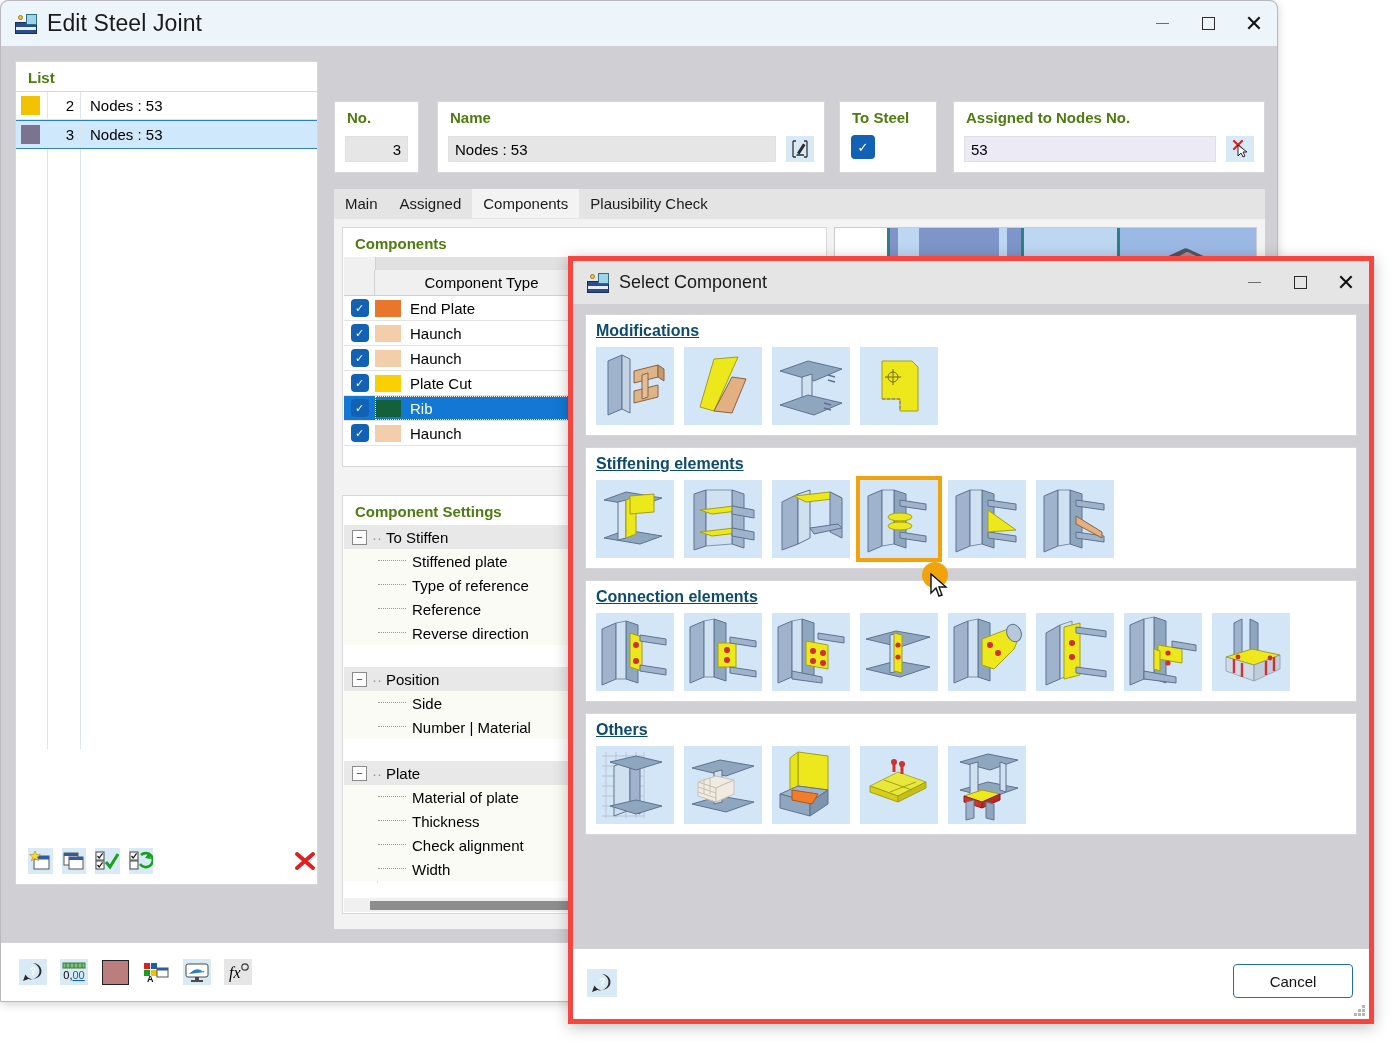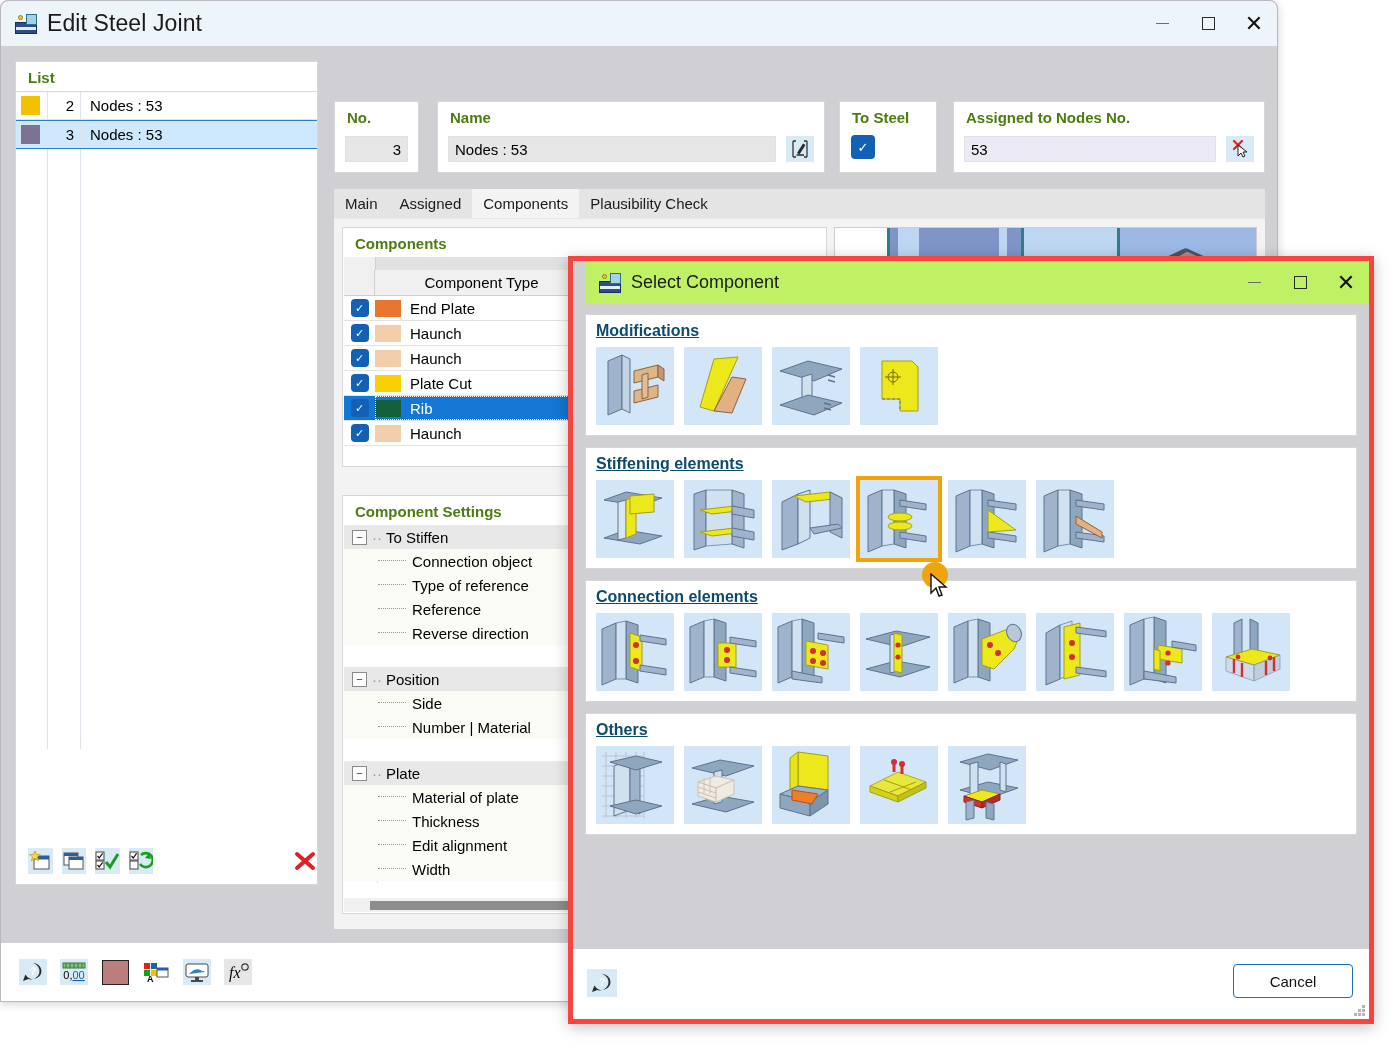--- a/index.html
+++ b/index.html
@@ -131,21 +131,21 @@
   
   #main-bottom{position:absolute;left:0;bottom:0;width:1276px;height:58px;background:#fff;border-top:1px solid #d2d2d6;}
   .mb-row{display:flex;align-items:center;height:58px;padding-left:18px;gap:13px;}
 
   
   #dialog{
     position:absolute;left:568px;top:256px;width:806px;height:768px;
     border:5px solid #f6453f;box-sizing:border-box;background:#cfcfd4;
     box-shadow:0 3px 14px rgba(0,0,0,.25);
   }
-  #dlg-titlebar{height:43px;background:#bef264;display:flex;align-items:center;border-bottom:1px solid #e2e9ee;margin-left:12px;}
+  #dlg-titlebar{height:43px;background:#e5e5e5;display:flex;align-items:center;border-bottom:1px solid #e2e9ee;}
   #dlg-title{font-size:18px;color:#1a1a1a;}
   #dlg-body{position:absolute;left:0;right:0;top:43px;bottom:70px;background:#cfcfd4;padding:10px 12px;box-sizing:border-box;overflow:hidden;}
   .sect{background:#fff;border:1px solid #d6d6db;box-sizing:border-box;margin-bottom:11px;padding:7px 10px 10px 10px;}
   .sect-title{font-weight:bold;color:#0c4a6e;font-size:16px;margin-bottom:7px;text-decoration:underline;}
   .thumbs{display:flex;flex-wrap:wrap;gap:10px;}
   .thumb{width:78px;height:78px;background:#d3e6f8;position:relative;overflow:hidden;}
   .thumb.selected{outline:4px solid #f0a30a;outline-offset:0;}
   #dlg-footer{position:absolute;left:0;right:0;bottom:0;height:70px;background:#fff;border-top:1px solid #d2d2d6;}
   .help-btn{position:absolute;left:14px;top:20px;width:30px;height:28px;background:#d9eaf7;display:flex;align-items:center;justify-content:center;}
   #cancel-btn{
@@ -365,21 +365,21 @@
           <span class="tcol1"></span>
             <span class="tcol2"></span>
 
           <div class="trow group">
             <span class="exp">−</span>
               <span class="gdash">··</span>
             <span class="glabel">To Stiffen</span>
           </div>
           <div class="trow leaf">
             <span class="leafdots"></span>
-              <span class="llab">Connection object</span>
+              <span class="llab">Stiffened plate</span>
           </div>
           <div class="trow leaf">
             <span class="leafdots"></span>
               <span class="llab">Type of reference</span>
           </div>
           <div class="trow leaf">
             <span class="leafdots"></span>
               <span class="llab">Reference</span>
           </div>
           <div class="trow leaf">
@@ -412,21 +412,21 @@
             <span class="leafdots"></span>
               <span class="llab">Material of plate</span>
           </div>
           <div class="trow leaf">
             <span class="leafdots"></span>
               <span class="llab">Thickness</span>
             <span class="tsym">t</span>
           </div>
           <div class="trow leaf">
             <span class="leafdots"></span>
-              <span class="llab">Edit alignment</span>
+              <span class="llab">Check alignment</span>
           </div>
           <div class="trow leaf">
             <span class="leafdots"></span>
               <span class="llab">Width</span>
             <span class="tsym">b</span>
           </div>
         </div>
         <div class="hscroll">
             <span class="hthumb"></span>
           </div>

